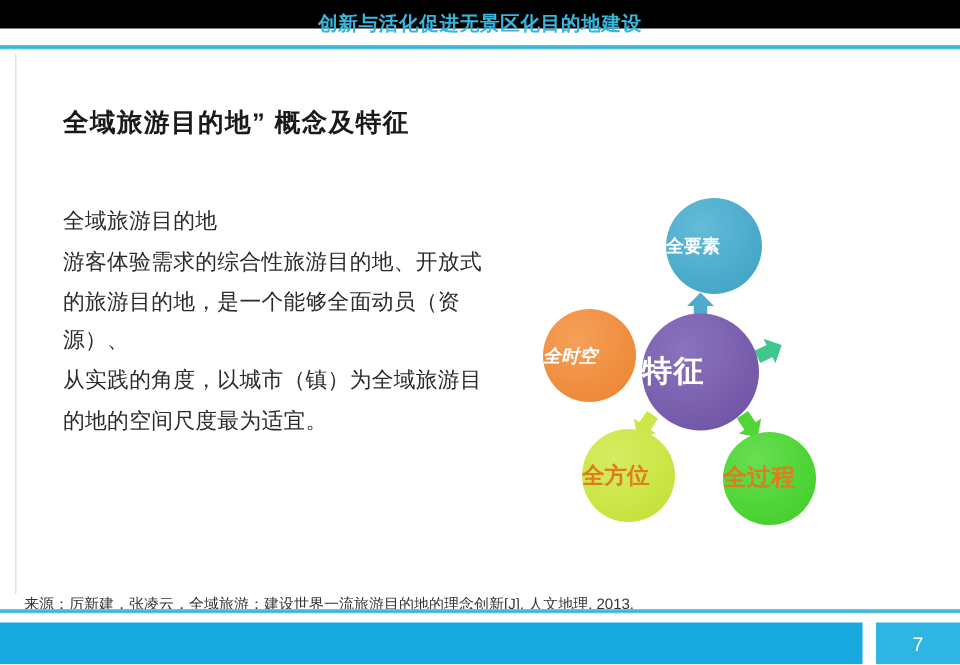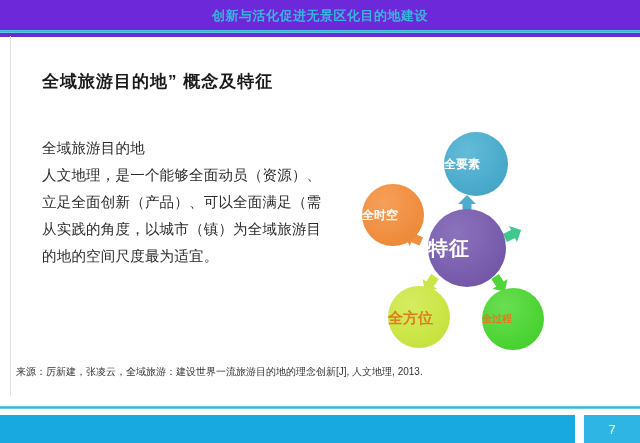--- a/index.html
+++ b/index.html
@@ -17,22 +17,22 @@
     background: #ffffff;
     overflow: hidden;
   }
 
   
   .header {
     position: absolute;
     left: 0;
     top: 0;
     width: 640px;
-    height: 37px;
-    background: #6d28d9;
+    height: 19px;
+    background: #000000;
   }
   .header-title {
     position: absolute;
     left: 0;
     top: 7px;
     width: 640px;
     text-align: center;
     font-size: 13px;
     font-weight: bold;
     color: #36b6dd;
@@ -129,24 +129,25 @@
     background: radial-gradient(circle at 36% 30%, #63bcd8 0%, #4daccd 55%, #3f9fc2 100%);
   }
   .node-top .node-label {
     font-size: 12px;
     color: #ffffff;
   }
 
   
   .node-left {
     left: 10px;
-    top: 56px;
+    top: 78px;
     width: 62px;
     height: 62px;
     background: radial-gradient(circle at 36% 30%, #f6a05a 0%, #f08f41 55%, #e8842f 100%);
+    font-style: italic;
   }
   .node-left .node-label {
     font-size: 12px;
     color: #ffffff;
   }
 
   
   .node-right {
     left: 180px;
     top: 70px;
@@ -174,21 +175,21 @@
 
   
   .node-br {
     left: 130px;
     top: 160px;
     width: 62px;
     height: 62px;
     background: radial-gradient(circle at 36% 30%, #6ade52 0%, #4fd537 55%, #3ecb27 100%);
   }
   .node-br .node-label {
-    font-size: 10px;
+    font-size: 16px;
     color: #e07b1e;
   }
 
   
   .arrow {
     position: absolute;
     width: 20px;
     height: 20px;
   }
   .arrow svg {
@@ -199,21 +200,21 @@
   .arrow-top   { left: 105px; top: 66px;  transform: rotate(0deg); }
   .arrow-left  { left: 51px;  top: 100px; transform: rotate(-68deg); }
   .arrow-right { left: 151px; top: 96px;  transform: rotate(64deg); }
   .arrow-bl    { left: 68px;  top: 146px; transform: rotate(-146deg); }
   .arrow-br    { left: 138px; top: 146px; transform: rotate(146deg); }
 
   
   .source {
     position: absolute;
     left: 16px;
-    top: 365px;
+    top: 396px;
     font-size: 10px;
     color: #333333;
     white-space: nowrap;
   }
 
   
   .footer-rule {
     position: absolute;
     left: 0;
     top: 406px;
@@ -252,22 +253,22 @@
     <div class="header-title">创新与活化促进无景区化目的地建设</div>
     <div class="header-rule"></div>
   </div>
 
   <div class="left-guide"></div>
 
   <div class="slide-title">全域旅游目的地” 概念及特征</div>
 
   <div class="body-copy">
     <p>全域旅游目的地</p>
-    <p>人文地理，是一个能够全面动员（资源）、</p>
-    <p>立足全面创新（产品）、可以全面满足（需</p>
+    <p>游客体验需求的综合性旅游目的地、开放式</p>
+    <p>的旅游目的地，是一个能够全面动员（资源）、</p>
     <p>从实践的角度，以城市（镇）为全域旅游目</p>
     <p>的地的空间尺度最为适宜。</p>
   </div>
 
   <div class="diagram">
 
     <div class="arrow arrow-top">
       <svg viewBox="0 0 20 20">
           <path d="M10 1 L19 10 L14.5 10 L14.5 19 L5.5 19 L5.5 10 L1 10 Z" fill="#4daccd"></path>
         </svg>

